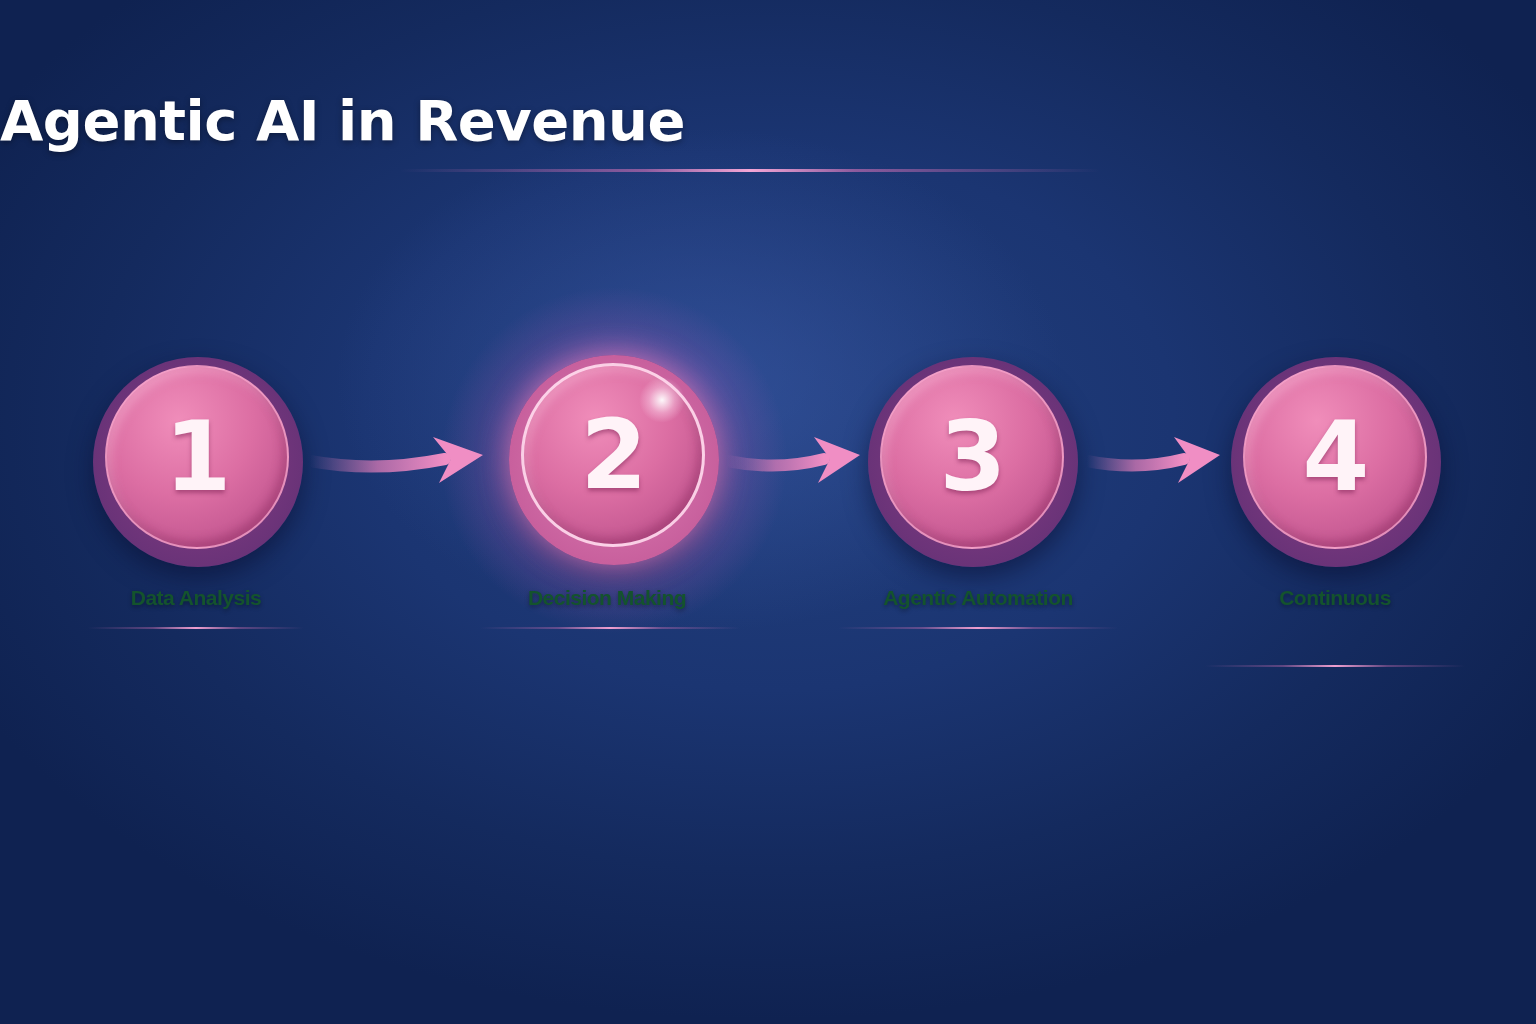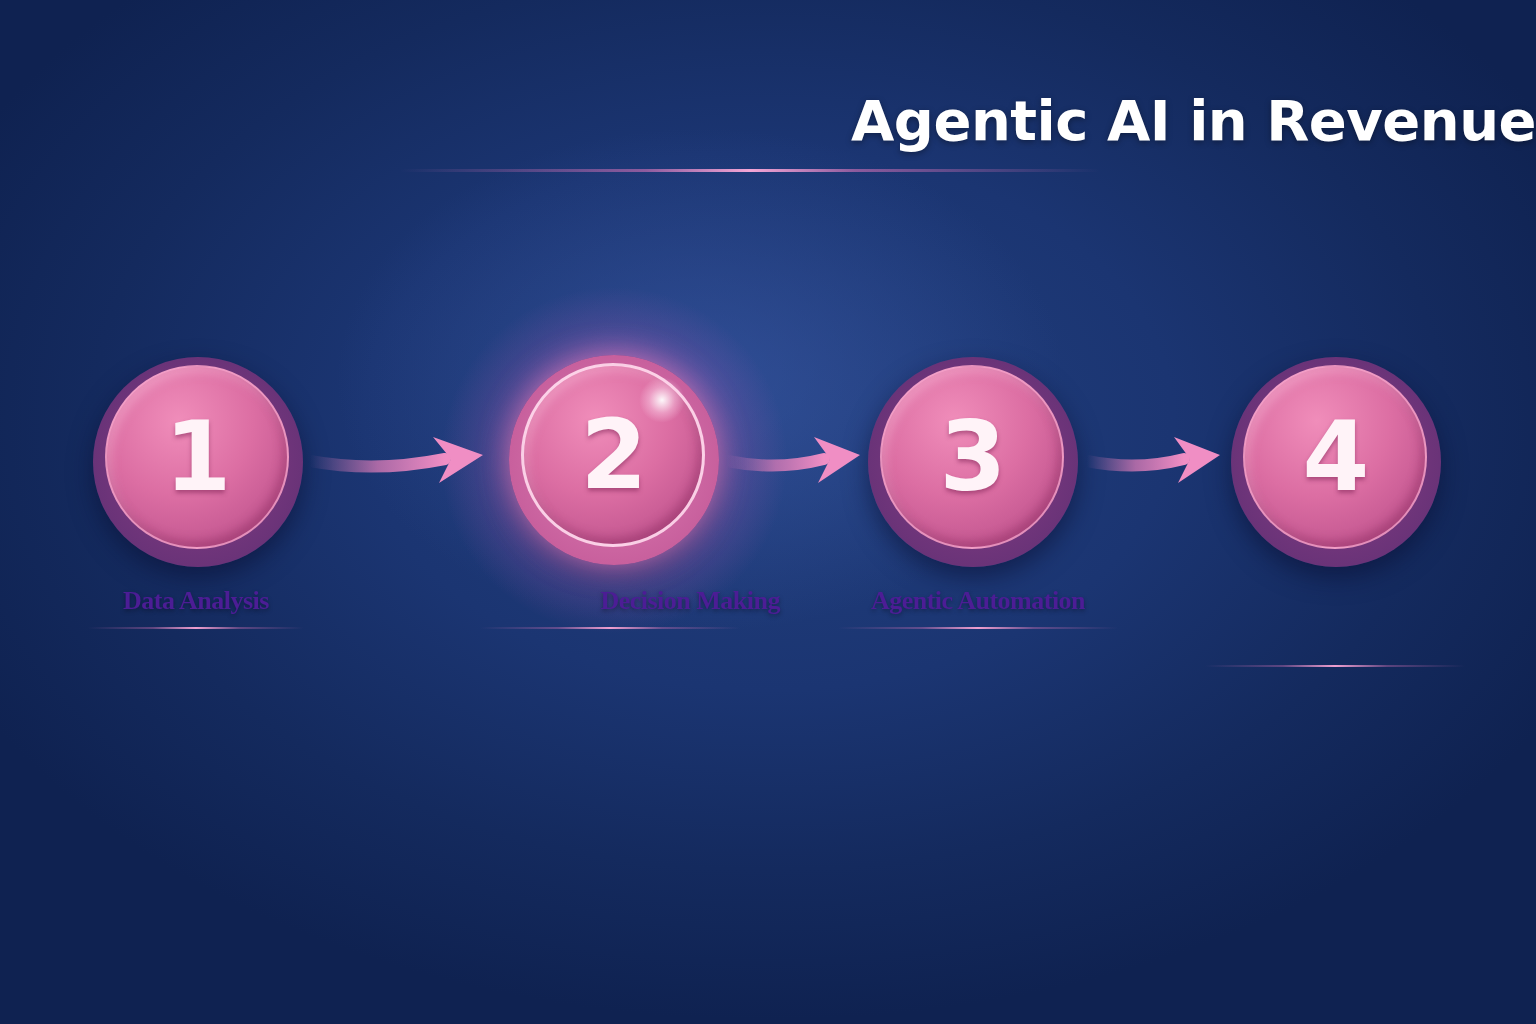--- a/index.html
+++ b/index.html
@@ -4,21 +4,21 @@
   <style>
     html, body { margin:0; padding:0; }
     body {
       width:1536px; height:1024px; overflow:hidden; position:relative;
       font-family:"DejaVu Sans", sans-serif;
       background:
         radial-gradient(ellipse 520px 360px at 700px 380px, rgba(60,90,170,0.55), rgba(30,55,130,0) 70%),
         radial-gradient(ellipse 900px 600px at 768px 420px, #22407e 0%, #1b3572 45%, #142a5e 75%, #0f2251 100%);
     }
     .title {
-      position:absolute; left:0; width:100%; top:88px; text-align:right;
+      position:absolute; left:0; width:100%; top:88px; text-align:left;
       color:#ffffff; font-weight:bold; font-size:56px; letter-spacing:-0.5px;
       font-family:"DejaVu Sans", sans-serif;
       text-shadow:0 2px 6px rgba(0,0,0,0.35);
     }
     .title-line {
       position:absolute; left:400px; width:700px; top:169px; height:3px;
       background:linear-gradient(90deg, rgba(232,120,190,0) 0%, rgba(232,120,190,0.55) 35%, #f4a6d6 50%, rgba(232,120,190,0.55) 65%, rgba(232,120,190,0) 100%);
       border-radius:2px;
     }
     .step {
@@ -51,22 +51,22 @@
       background:radial-gradient(circle, #e07fb5 0%, #c8609d 70%, #a54c8c 100%);
       box-shadow:0 0 30px rgba(255,140,210,0.75), 0 10px 24px rgba(10,15,50,0.4);
     }
     .step.active .disc { border:3px solid rgba(255,220,238,0.9); }
     .step.active .spark {
       position:absolute; right:34px; top:22px; width:46px; height:46px; border-radius:50%;
       background:radial-gradient(circle, rgba(255,255,255,0.95) 0%, rgba(255,220,240,0.4) 40%, rgba(255,255,255,0) 70%);
     }
     .arrow { position:absolute; }
     .label {
-      position:absolute; color:#4c1d95; font-weight:bold; font-size:26px; text-align:center;
-      font-family:Liberation Serif, serif; letter-spacing:-0.5px; line-height:1.3;
+      position:absolute; color:#14532d; font-weight:bold; font-size:21px; text-align:center;
+      font-family:Liberation Sans, sans-serif; letter-spacing:-0.5px; line-height:1.3;
       text-shadow:0 2px 4px rgba(0,0,0,0.35);
     }
     .label-line {
       position:absolute; height:2px;
       background:linear-gradient(90deg, rgba(232,120,190,0) 0%, rgba(232,120,190,0.35) 30%, #ef9fd0 50%, rgba(232,120,190,0.35) 70%, rgba(232,120,190,0) 100%);
     }
   </style>
 </head>
 <body>
 
@@ -131,21 +131,22 @@
       <stop offset="1" stop-color="#f08ec4" stop-opacity="1"></stop>
     </linearGradient>
   </defs>
   <path d="M5,36 Q55,46 102,34" stroke="url(#ag3)" stroke-width="12" fill="none" stroke-linecap="round"></path>
   <polygon points="92,12 138,30 96,58 108,34" fill="#f08ec4"></polygon>
 </svg>
 
 <div class="label" style="left:48px; width:296px; top:584px;">Data Analysis</div>
 <div class="label-line" style="left:88px; width:216px; top:627px;"></div>
 
-<div class="label" style="left:480px; width:300px; top:584px;text-align:right;">Decision Making</div>
+<div class="label" style="left:457px; width:300px; top:584px;">Decision Making</div>
 <div class="label-line" style="left:480px; width:260px; top:627px;"></div>
 
 <div class="label" style="left:820px; width:316px; top:584px;">Agentic Automation</div>
 <div class="label-line" style="left:838px; width:280px; top:627px;"></div>
 
 <div class="label" style="left:1195px; width:280px; top:584px;">
+  <div>Continuous</div>
 </div>
 <div class="label-line" style="left:1205px; width:260px; top:665px;"></div>
 
 </body></html>

